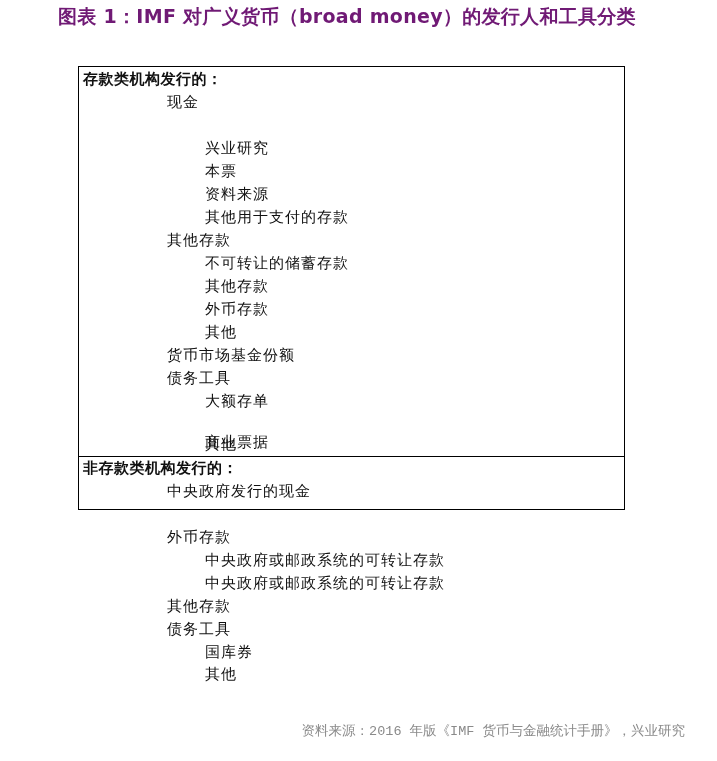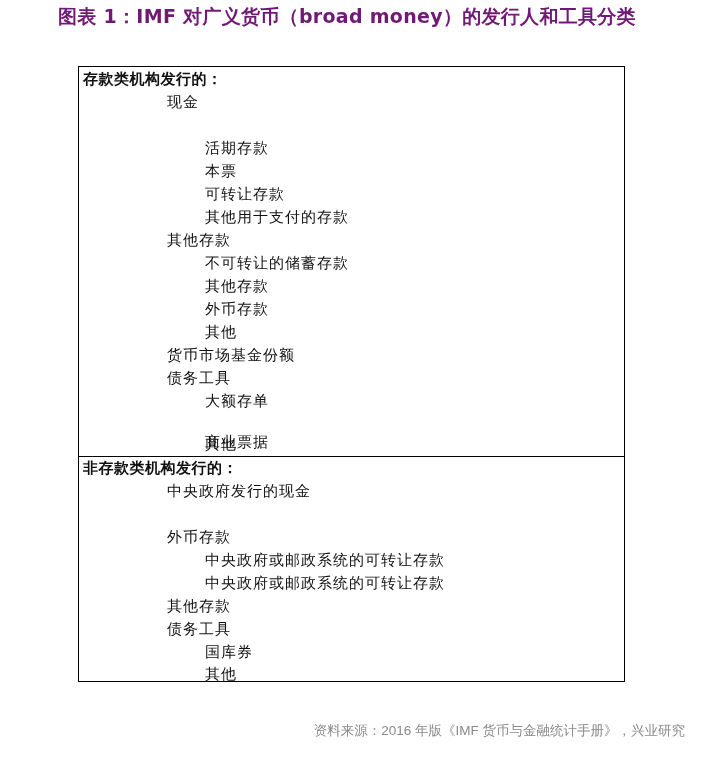--- a/index.html
+++ b/index.html
@@ -3,52 +3,52 @@
 <meta charset="utf-8">
 <style>
   html, body { margin: 0; padding: 0; background: #ffffff; }
   body { width: 717px; height: 761px; position: relative; overflow: hidden; }
   .title {
     position: absolute; left: 58px; top: 4px;
     font-family: "DejaVu Sans", sans-serif; font-weight: bold;
     font-size: 19px; color: #701a75; letter-spacing: 0.3px; white-space: nowrap;
   }
   .box {
-    position: absolute; left: 78px; top: 66px; width: 547px; height: 616px;
+    position: absolute; left: 78px; top: 66px; width: 547px; height: 444px;
     border: 1.5px solid #000; box-sizing: border-box;
   }
   .section { position: absolute; left: 0; right: 0; }
   .section.s1 { top: 0; height: 389px; }
   .section.s2 { top: 389px; bottom: 0; border-top: 1.5px solid #000; }
   .row {
     position: absolute; height: 23px; line-height: 23px;
     font-family: "DejaVu Serif", serif; font-size: 15px; color: #111;
     white-space: nowrap; letter-spacing: 1px;
   }
   .row.head { font-weight: bold; left: 4px; letter-spacing: 0.5px; }
   .row.l1 { left: 88px; }
   .row.l2 { left: 126px; }
   .source {
     position: absolute; right: 32px; top: 722px;
-    font-family: Liberation Sans, sans-serif; font-size: 13.5px; color: #8a8a8a;
+    font-family: Liberation Mono, monospace; font-size: 13.5px; color: #8a8a8a;
     white-space: nowrap;
   }
 </style>
 </head>
 <body>
 
 <div class="title">图表 1：IMF 对广义货币（broad money）的发行人和工具分类</div>
 
 <div class="box">
   <div class="section s1">
     <div class="row head" style="top:1px">存款类机构发行的：</div>
     <div class="row l1" style="top:24px">现金</div>
-    <div class="row l2" style="top:70px">活期存款</div>
+    <div class="row l2" style="top:70px">兴业研究</div>
     <div class="row l2" style="top:93px">本票</div>
-    <div class="row l2" style="top:116px">可转让存款</div>
+    <div class="row l2" style="top:116px">资料来源</div>
     <div class="row l2" style="top:139px">其他用于支付的存款</div>
     <div class="row l1" style="top:162px">其他存款</div>
     <div class="row l2" style="top:185px">不可转让的储蓄存款</div>
     <div class="row l2" style="top:208px">其他存款</div>
     <div class="row l2" style="top:231px">外币存款</div>
     <div class="row l2" style="top:254px">其他</div>
     <div class="row l1" style="top:277px">货币市场基金份额</div>
     <div class="row l1" style="top:300px">债务工具</div>
     <div class="row l2" style="top:323px">大额存单</div>
     <div class="row l2" style="top:364px">商业票据</div>

